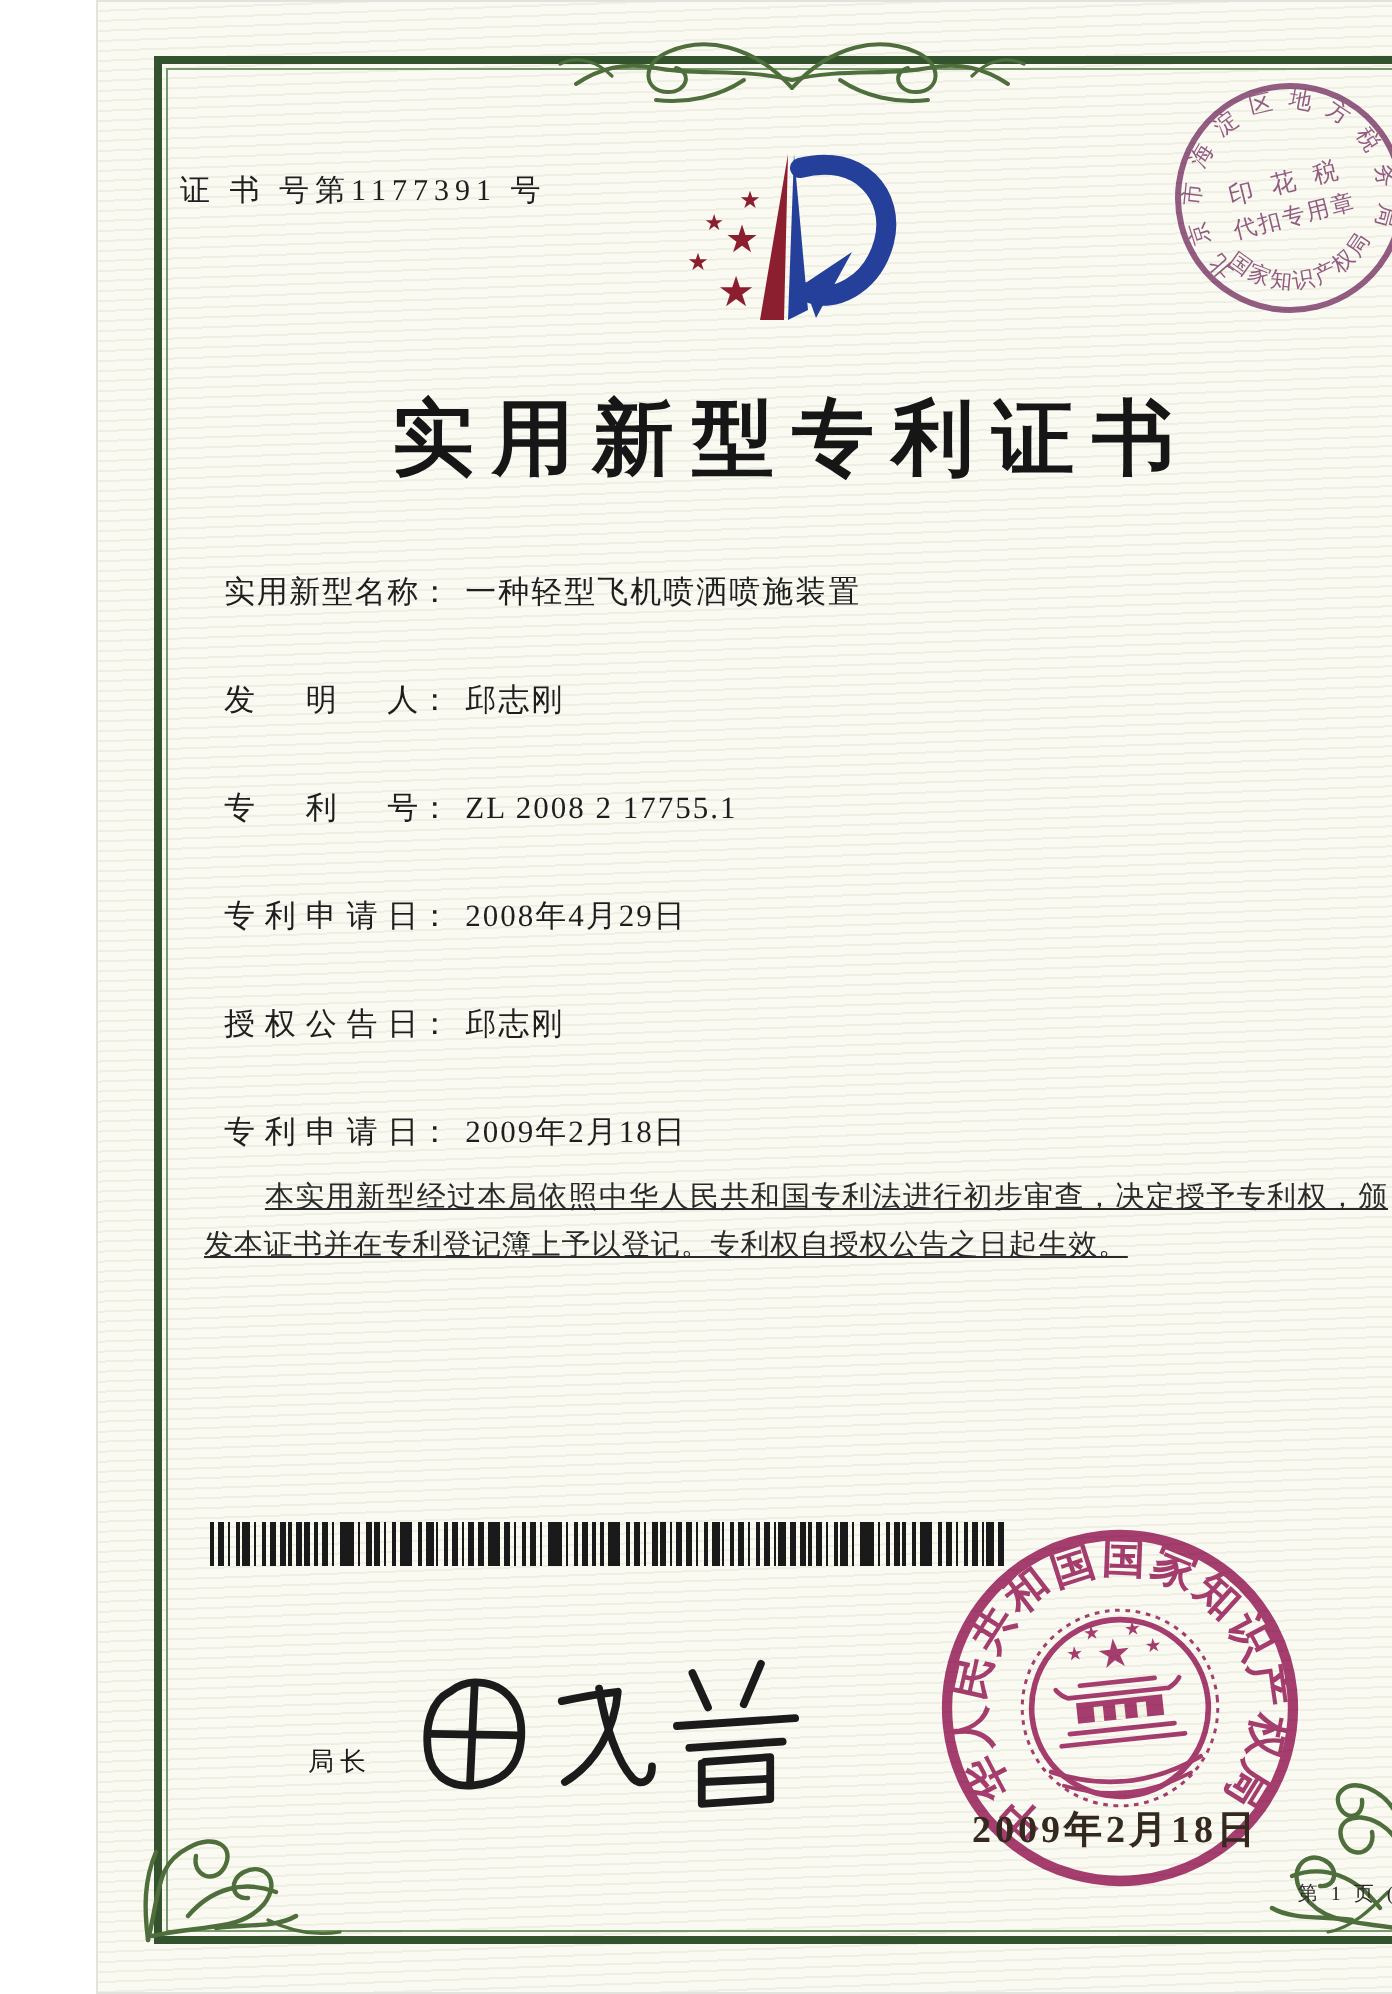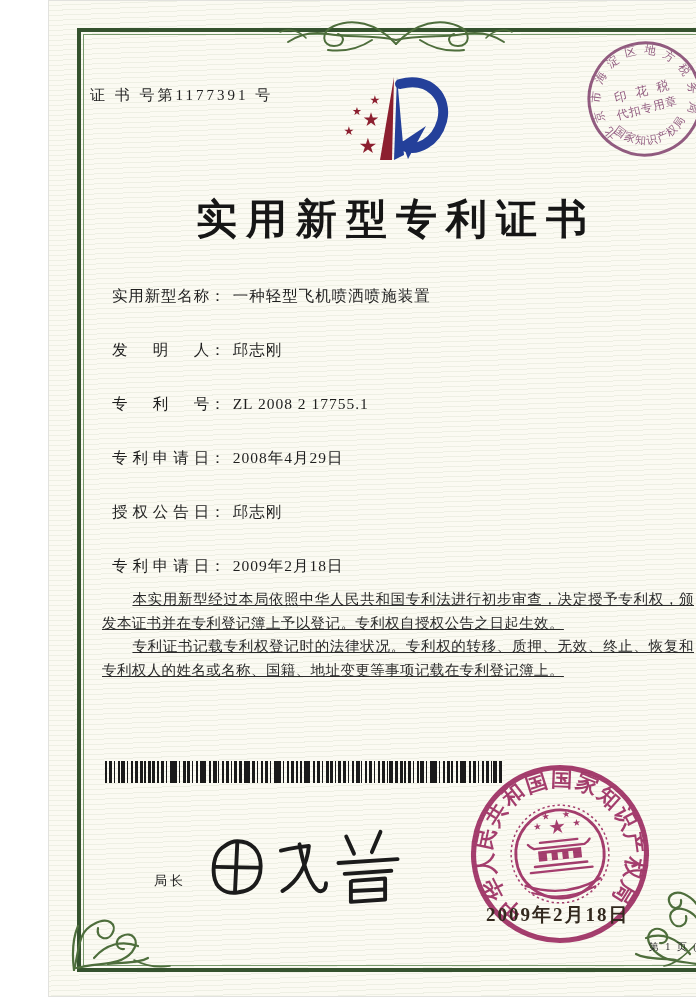--- a/index.html
+++ b/index.html
@@ -157,21 +157,20 @@
     <div class="field">
       <span class="field-label">授权公告日</span><span class="field-colon">：</span><span class="field-value">邱志刚</span>
     </div>
     <div class="field">
       <span class="field-label">专利申请日</span><span class="field-colon">：</span><span class="field-value">2009年2月18日</span>
     </div>
   </div>
 
   <div class="body-text">
     <p>本实用新型经过本局依照中华人民共和国专利法进行初步审查，决定授予专利权，颁发本证书并在专利登记簿上予以登记。专利权自授权公告之日起生效。</p>
-    <p>专利证书记载专利权登记时的法律状况。专利权的转移、质押、无效、终止、恢复和专利权人的姓名或名称、国籍、地址变更等事项记载在专利登记簿上。</p>
   </div>
 
   <div class="barcode"></div>
 
   <span class="sign-label">局长</span>
   <span class="hidden-data">田力普</span>
   <svg class="signature" width="210" height="100" viewBox="0 0 270 122">
     <g fill="none" stroke="#1b1b1b" stroke-width="5" stroke-linecap="round" stroke-linejoin="round">
       <path d="M 32,30 C 20,36 16,52 18,68 C 20,84 32,92 48,90 C 68,88 78,76 78,56 C 78,36 66,24 48,24 C 42,24 36,27 32,30"></path>
       <path d="M 48,25 L 45,89"></path>

